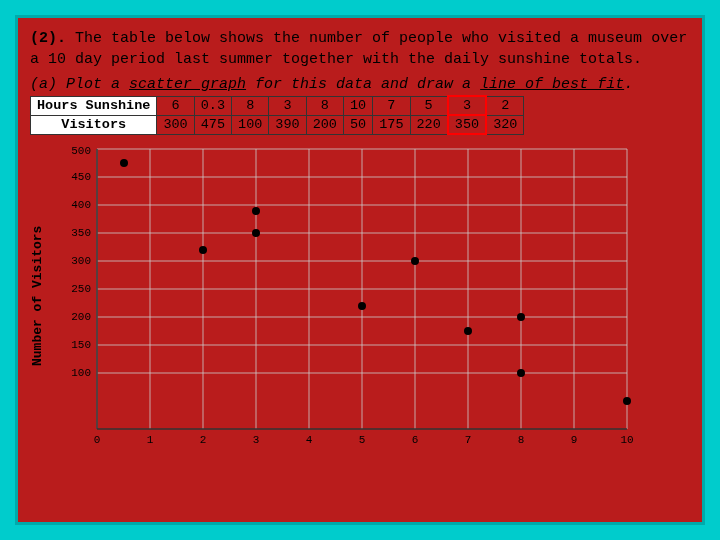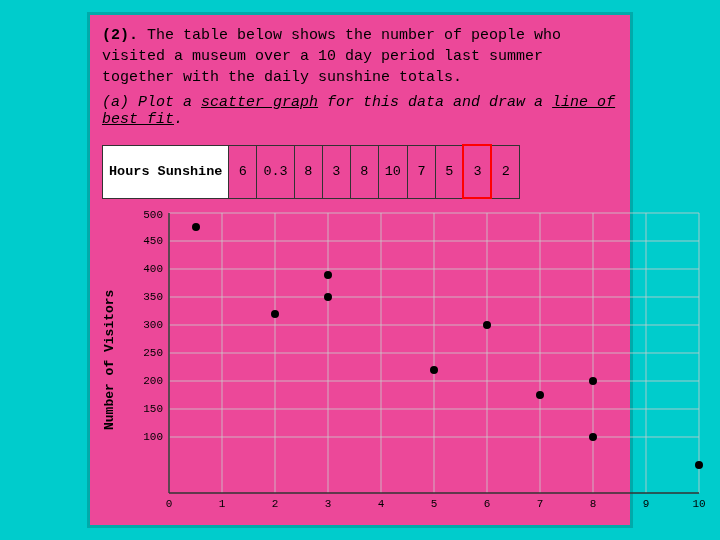--- a/index.html
+++ b/index.html
@@ -6,50 +6,50 @@
     body {
       width: 720px;
       height: 540px;
       background: #00cccc;
       font-family: 'Courier New', monospace;
       display: flex;
       align-items: center;
       justify-content: center;
     }
     .card {
-      background: #ec4899;
+      background: #b91c1c;
       border: 3px solid #00aaaa;
-      width: 546px;
+      width: 690px;
       min-height: 510px;
       padding: 10px 12px;
     }
     .problem-text {
       font-size: 15px;
       margin-bottom: 6px;
       line-height: 1.4;
     }
     .problem-label {
       font-weight: bold;
     }
     .part-a {
       font-size: 15px;
-      margin-bottom: 16px;
+      margin-bottom: 2px;
       font-style: italic;
     }
     .table-container {
       display: flex;
       margin-bottom: 6px;
     }
     table {
       border-collapse: collapse;
       font-size: 13.5px;
     }
     table td {
       border: 1px solid #333;
-      padding: 18px 6px;
+      padding: 1px 6px;
       text-align: center;
       min-width: 28px;
     }
     table td.header-cell {
       font-weight: bold;
       background: white;
     }
     table td.highlight {
       border: 2px solid red;
     }
@@ -103,20 +103,33 @@
         <td>0.3</td>
         <td>8</td>
         <td>3</td>
         <td>8</td>
         <td>10</td>
         <td>7</td>
         <td>5</td>
         <td class="highlight">3</td>
         <td>2</td>
       </tr>
+      <tr>
+        <td class="header-cell">Visitors</td>
+        <td>300</td>
+        <td>475</td>
+        <td>100</td>
+        <td>390</td>
+        <td>200</td>
+        <td>50</td>
+        <td>175</td>
+        <td>220</td>
+        <td class="highlight">350</td>
+        <td>320</td>
+      </tr>
     </tbody>
       </table>
   </div>
 
   <div class="chart-area">
     <div class="y-axis-label">Number of Visitors</div>
     <div class="chart-wrapper">
       <svg width="590" height="310">
 
         <defs>

